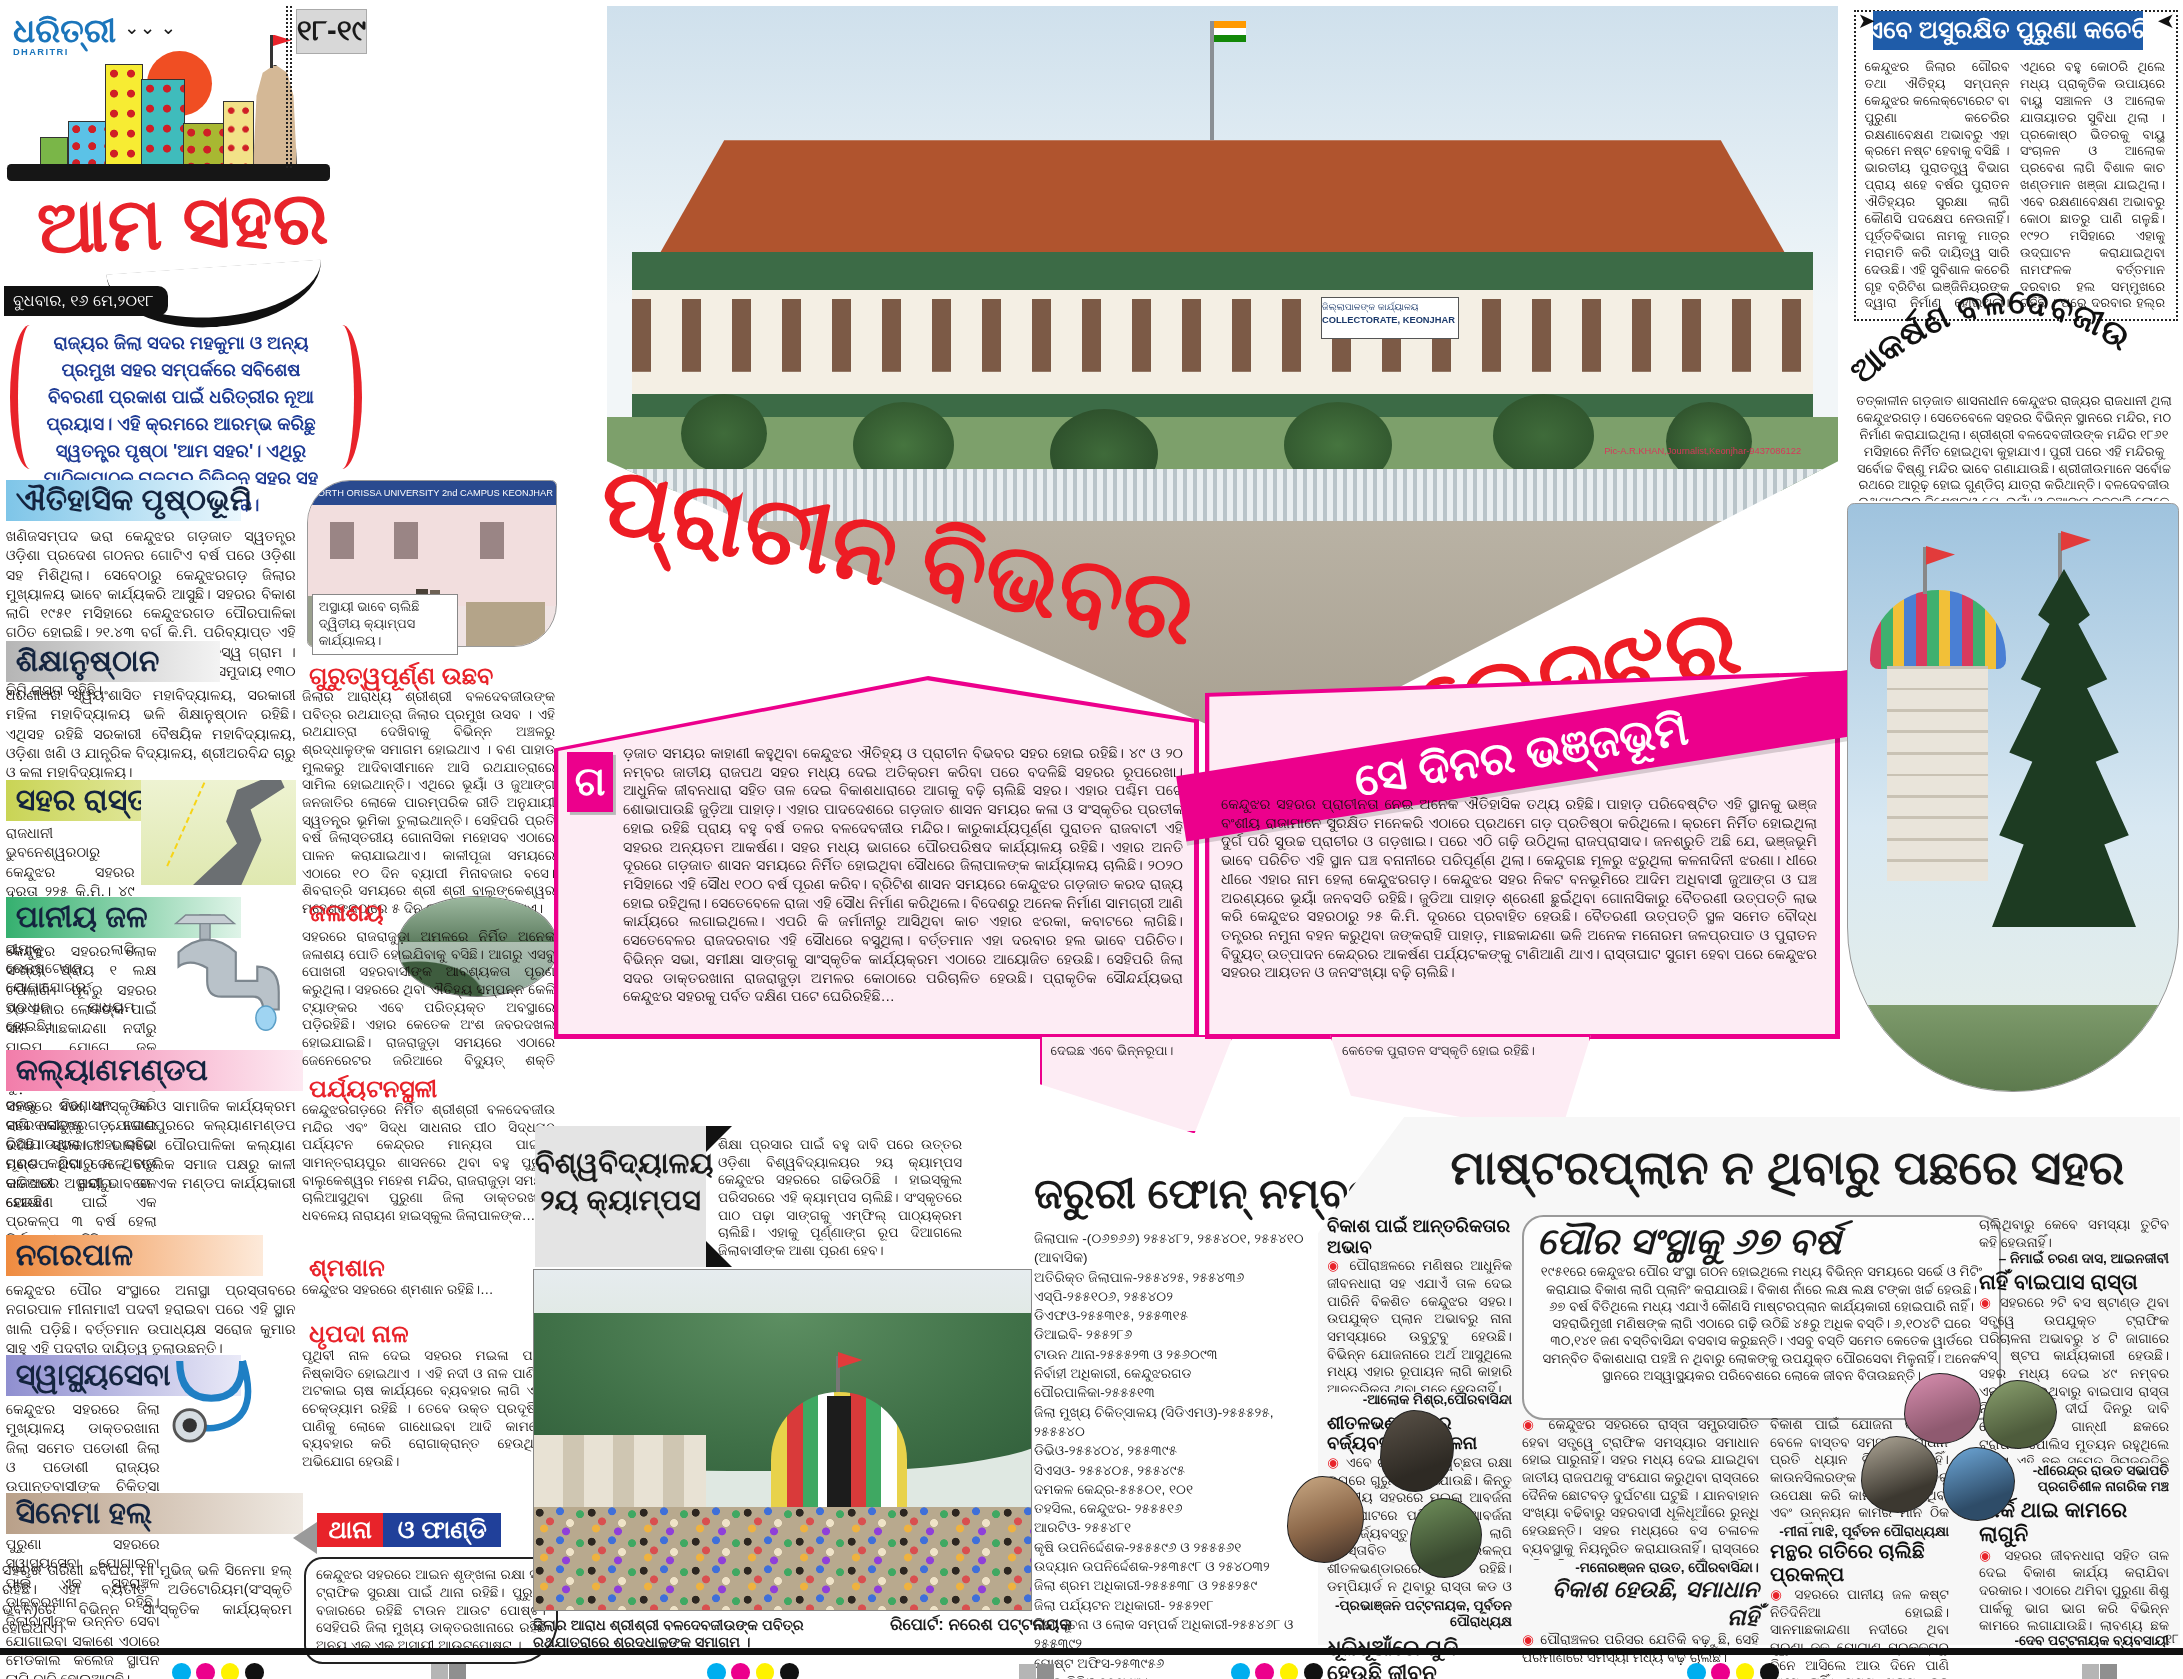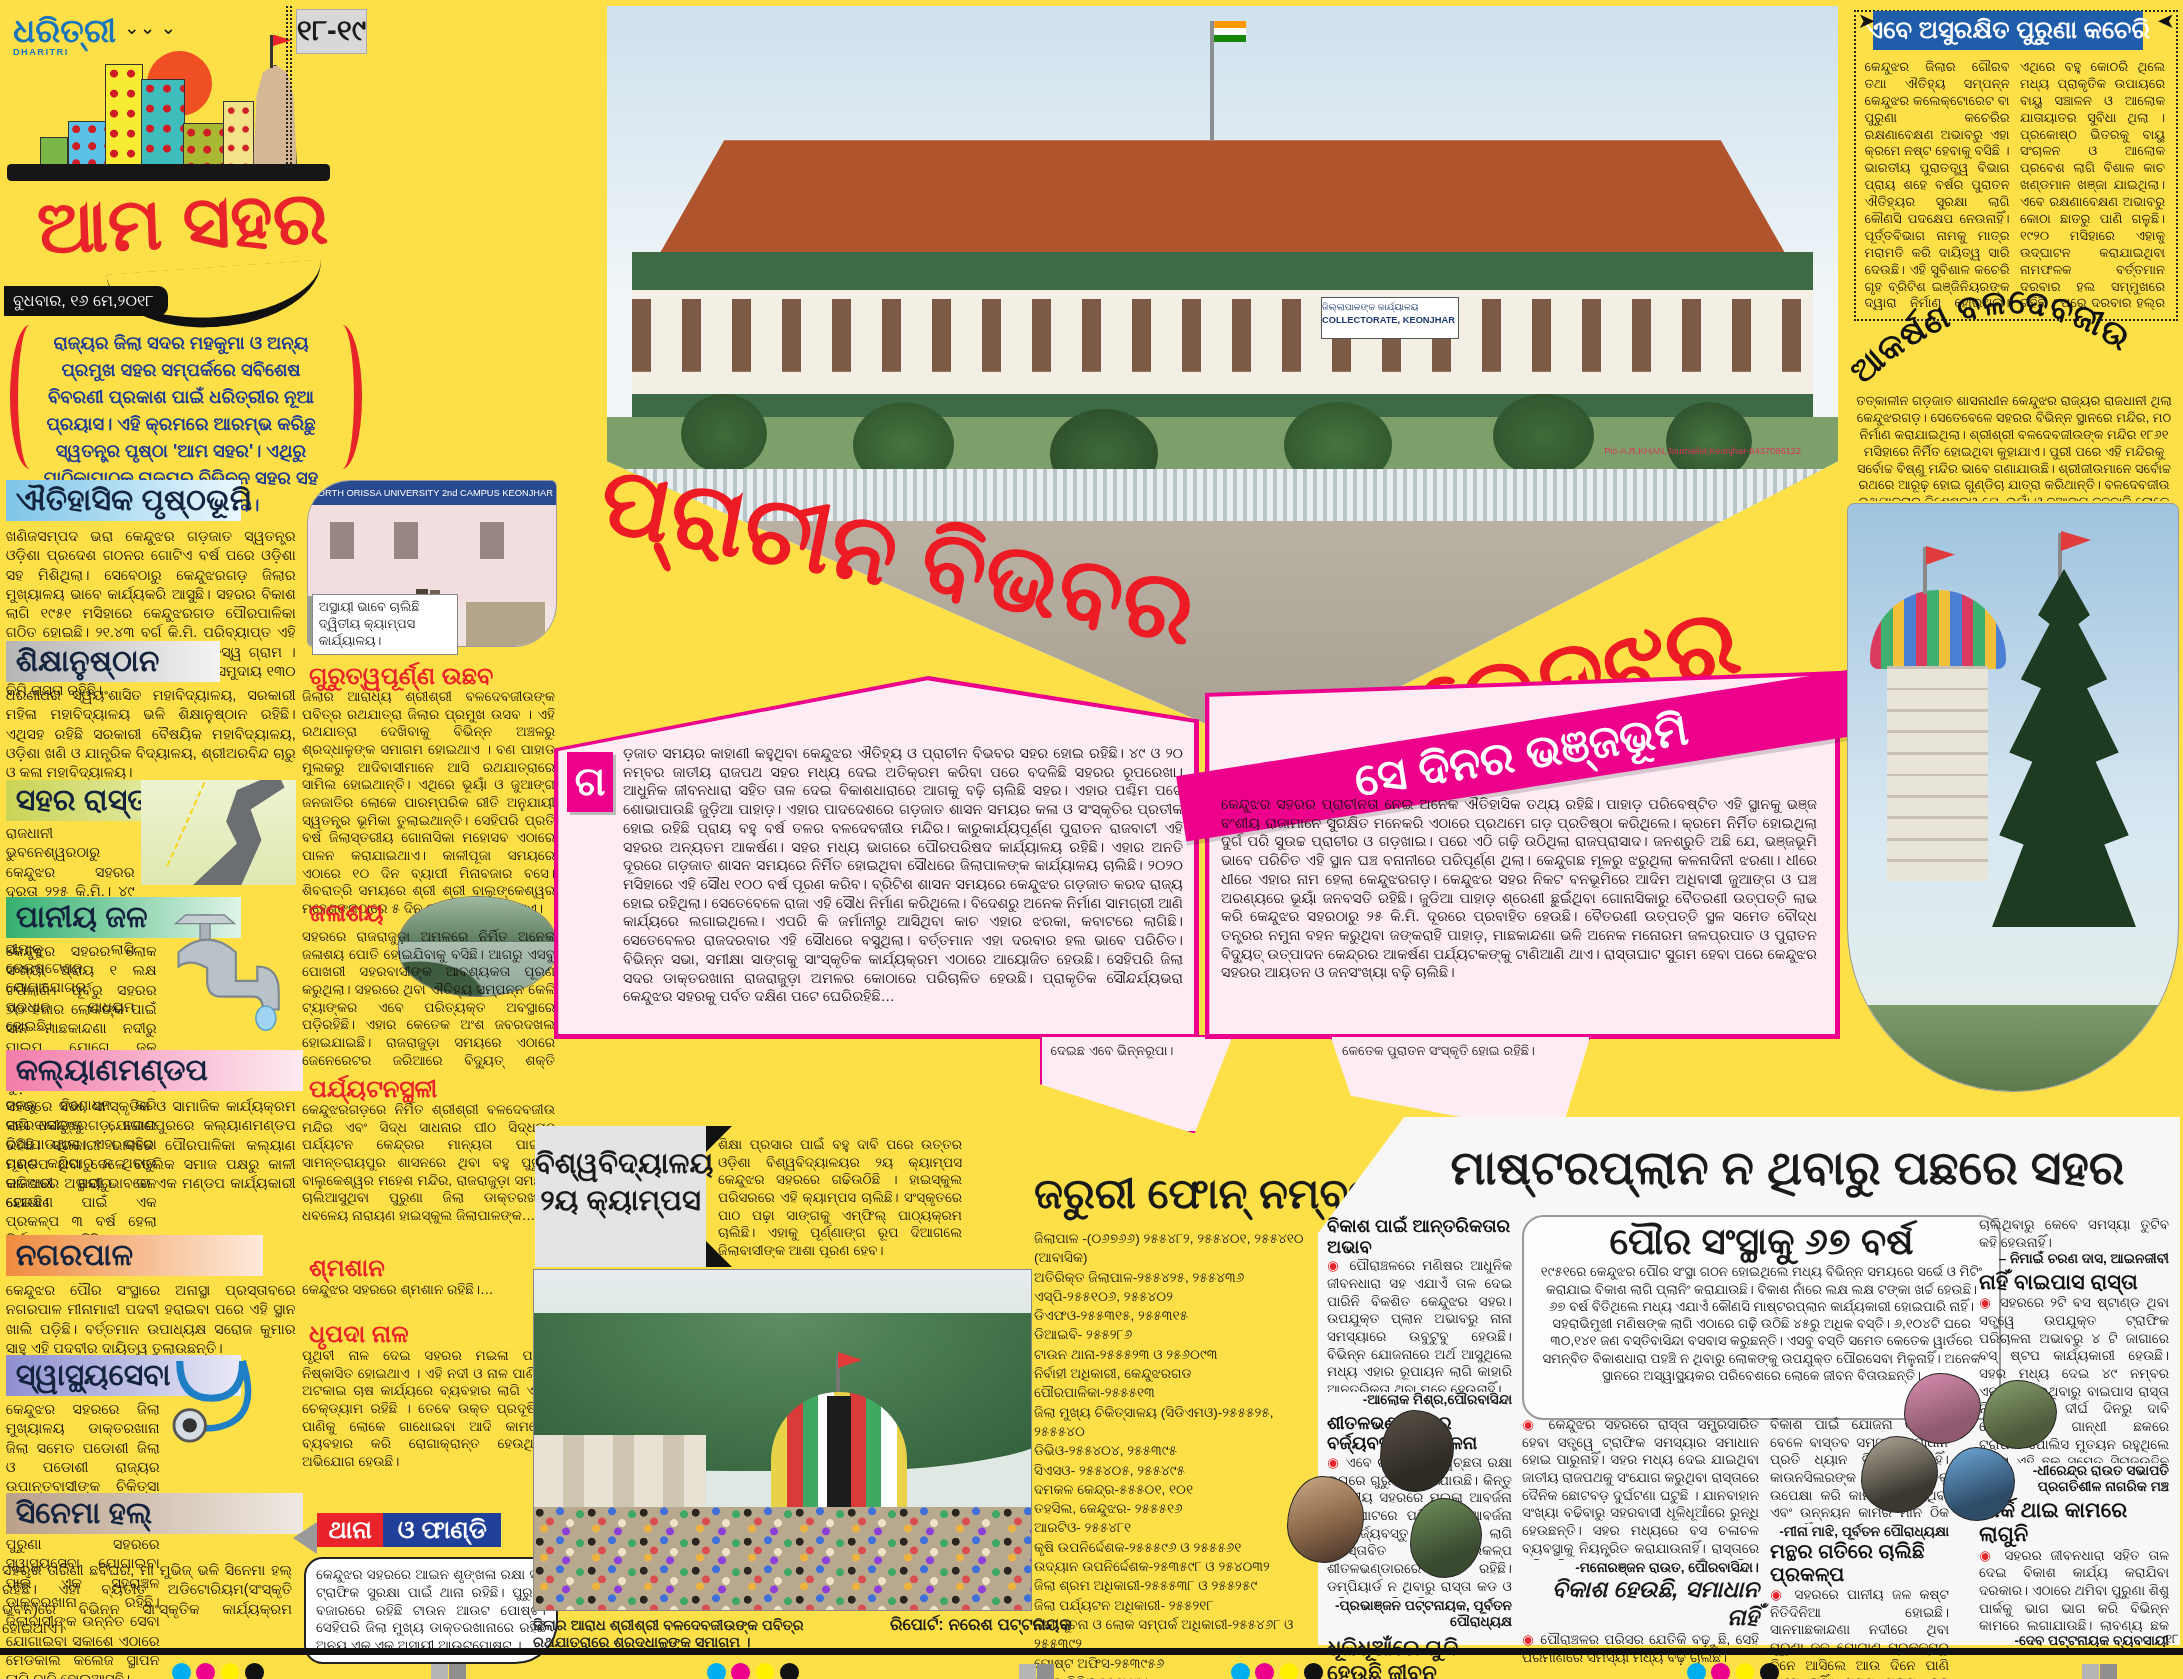--- a/index.html
+++ b/index.html
@@ -1,16 +1,16 @@
 <!DOCTYPE html>
 <html style="font-size:11.5px"><head>
 <meta charset="utf-8">
 <style>
   html,body{margin:0;padding:0;background:#777;}
-  #page{position:relative;width:2183px;height:1679px;background:#fde047;overflow:hidden;
+  #page{position:relative;width:2183px;height:1679px;background:#ffffff;overflow:hidden;
         font-family:"Liberation Sans","DejaVu Sans",sans-serif;color:#1a1a1a;}
   .abs{position:absolute;}
   .body{font-size:14.4px;line-height:1.34;text-align:justify;color:#17120f;}
   .bodysm{font-size:13.6px;line-height:1.3;text-align:justify;color:#17120f;}
   .sechead{font-weight:bold;font-size:30px;color:#14243f;padding:2.9px 10px;white-space:nowrap;}
   .redhead{color:#e8232a;font-weight:bold;font-size:24px;white-space:nowrap;}
   .attrib{font-weight:bold;font-size:13.6px;text-align:right;color:#111;}
   .subhead{font-weight:bold;font-size:18px;color:#101010;line-height:1.15;}
   .bullet{color:#e8232a;font-weight:bold;}
   .blob{border-radius:46% 54% 52% 48%/58% 46% 54% 42%;border:1.4px solid #222;
@@ -247,21 +247,21 @@
       <li>ଜିଲା ପର୍ଯ୍ୟଟନ ଅଧିକାରୀ- ୨୫୫୨୧୮</li>
       <li>ଜିଲା ସୂଚନା ଓ ଲୋକ ସମ୍ପର୍କ ଅଧିକାରୀ-୨୫୫୪୬୮ ଓ ୨୫୫୩୯୨</li>
       <li>ପୋଷ୍ଟ ଅଫିସ-୨୫୩୯୫୬</li>
       <li>ସଦର ବିଡିଓ-୨୫୫୪୯୪</li>
     </ul>
 
   <div class="abs" style="left:1318px;top:1117px;width:862px;height:528px;background:#f7f7f7;clip-path:polygon(10% 0,100% 0,100% 100%,0 100%,0 22%);"></div>
   <div class="abs" style="left:1407px;top:1140px;width:761px;font-size:47px;font-weight:bold;text-align:center;white-space:nowrap;">ମାଷ୍ଟରପ୍ଲାନ ନ ଥିବାରୁ ପଛରେ ସହର</div>
 
   <div class="abs" style="left:1522px;top:1215px;width:449px;height:192px;background:#fdfdfd;border:2.2px solid #9a9a9a;border-radius:21.5px;padding:4.3px 13px;">
-    <div style="font-size:37px;font-weight:bold;text-align:center;">ପୌର ସଂସ୍ଥାକୁ ୬୭ ବର୍ଷ</div>
+    <div style="font-size:37px;font-weight:bold;text-align:left;font-style:italic;">ପୌର ସଂସ୍ଥାକୁ ୬୭ ବର୍ଷ</div>
     <div class="bodysm" style="font-size:13.3px;height:131px;overflow:hidden;text-align:center;">୧୯୫୧ରେ କେନ୍ଦୁଝର ପୌର ସଂସ୍ଥା ଗଠନ ହୋଇଥିଲେ ମଧ୍ୟ ବିଭିନ୍ନ ସମୟରେ ସର୍ଭେ ଓ ମିଟିଂ କରାଯାଇ ବିକାଶ ଲାଗି ପ୍ଲାନିଂ କରାଯାଉଛି। ବିକାଶ ନାଁରେ ଲକ୍ଷ ଲକ୍ଷ ଟଙ୍କା ଖର୍ଚ୍ଚ ହେଉଛି। ୬୭ ବର୍ଷ ବିତିଥିଲେ ମଧ୍ୟ ଏଯାଏଁ କୌଣସି ମାଷ୍ଟରପ୍ଲାନ କାର୍ଯ୍ୟକାରୀ ହୋଇପାରି ନାହିଁ। ସହରାଭିମୁଖୀ ମଣିଷଙ୍କ ଲାଗି ଏଠାରେ ଗଢ଼ି ଉଠିଛି ୪୫ରୁ ଅଧିକ ବସ୍ତି। ୬,୧୦୪ଟି ଘରେ ୩୦,୧୪୧ ଜଣ ବସ୍ତିବାସିନ୍ଦା ବସବାସ କରୁଛନ୍ତି। ଏସବୁ ବସ୍ତି ସମେତ କେତେକ ୱାର୍ଡରେ ସମନ୍ବିତ ବିକାଶଧାରା ପହଞ୍ଚି ନ ଥିବାରୁ ଲୋକଙ୍କୁ ଉପଯୁକ୍ତ ପୌରସେବା ମିଳୁନାହିଁ। ଅନେକ ସ୍ଥାନରେ ଅସ୍ୱାସ୍ଥ୍ୟକର ପରିବେଶରେ ଲୋକେ ଜୀବନ ବିତାଉଛନ୍ତି।</div>
   </div>
 
   <div class="abs" style="left:1327px;top:1216px;width:185px;">
     <div class="subhead">ବିକାଶ ପାଇଁ ଆନ୍ତରିକତାର ଅଭାବ</div>
     <div class="bodysm" style="height:135px;overflow:hidden;"><span class="bullet">◉ </span><span>ପୌରାଞ୍ଚଳରେ ମଣିଷର ଆଧୁନିକ ଜୀବନଧାରା ସହ ଏଯାଏଁ ତାଳ ଦେଇ ପାରିନି ବିକଶିତ କେନ୍ଦୁଝର ସହର। ଉପଯୁକ୍ତ ପ୍ଲାନ ଅଭାବରୁ ନାନା ସମସ୍ୟାରେ ଉବୁଟୁବୁ ହେଉଛି। ବିଭିନ୍ନ ଯୋଜନାରେ ଅର୍ଥ ଆସୁଥିଲେ ମଧ୍ୟ ଏହାର ରୂପାୟନ ଲାଗି କାହାରି ଆନ୍ତରିକତା ଥିବା ମନେ ହେଉନାହିଁ।</span></div>
     <div class="attrib">-ଆଲୋକ ମିଶ୍ର,ପୌରବାସିନ୍ଦା</div>
     <div class="subhead" style="margin-top:4.3px;">ଶୀତଳଭଣ୍ଡାରରେ ବର୍ଜ୍ୟବସ୍ତୁ ପରିଚାଳନା</div>
     <div class="bodysm" style="height:144px;overflow:hidden;"><span class="bullet">◉ </span><span>ଏବେ ଚାରିଆଡ଼େ ସ୍ୱଚ୍ଛତା ରକ୍ଷା ଉପରେ ଗୁରୁତ୍ୱ ଦିଆଯାଉଛି। କିନ୍ତୁ ପ୍ଲାନୀୟ ସହରରେ ମଇଳା ଆବର୍ଜନା ରାସ୍ତାଘାଟରେ ପଡ଼ିରହୁଛି। ଆବର୍ଜନା ଓ ବର୍ଜ୍ୟବସ୍ତୁ ପରିଚାଳନା ଲାଗି ପ୍ରସ୍ତାବିତ ପ୍ରକଳ୍ପ ଶୀତଳଭଣ୍ଡାରରେ ରହିଛି। ଡମ୍ପିୟାର୍ଡ ନ ଥିବାରୁ ରାସ୍ତା କଡ ଓ ଜୁଡିଆ ଘାଟି ନିକଟରେ ମଇଳା ଆବର୍ଜନା ଫୋପଡା ଯାଉଛି। ଫଳରେ ପରିବେଶ ପ୍ରଦୂଷିତ ହେଉଛି।</span></div>
     <div class="attrib">-ପ୍ରଭାଞ୍ଜନ ପଟ୍ଟନାୟକ, ପୂର୍ବତନ ପୌରାଧ୍ୟକ୍ଷ</div>

